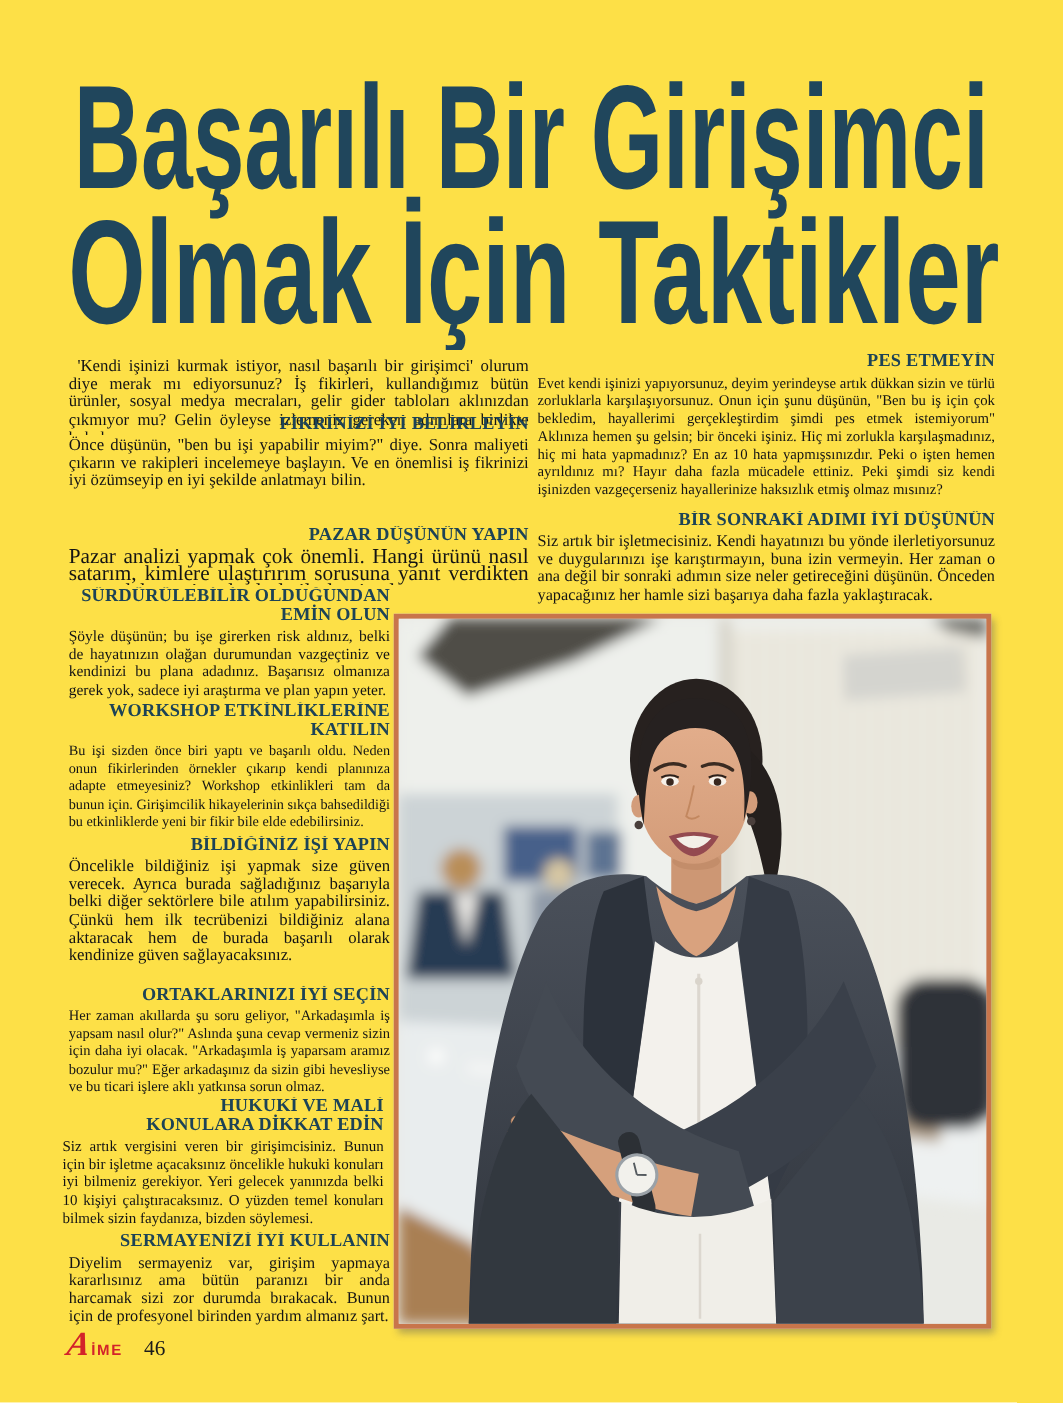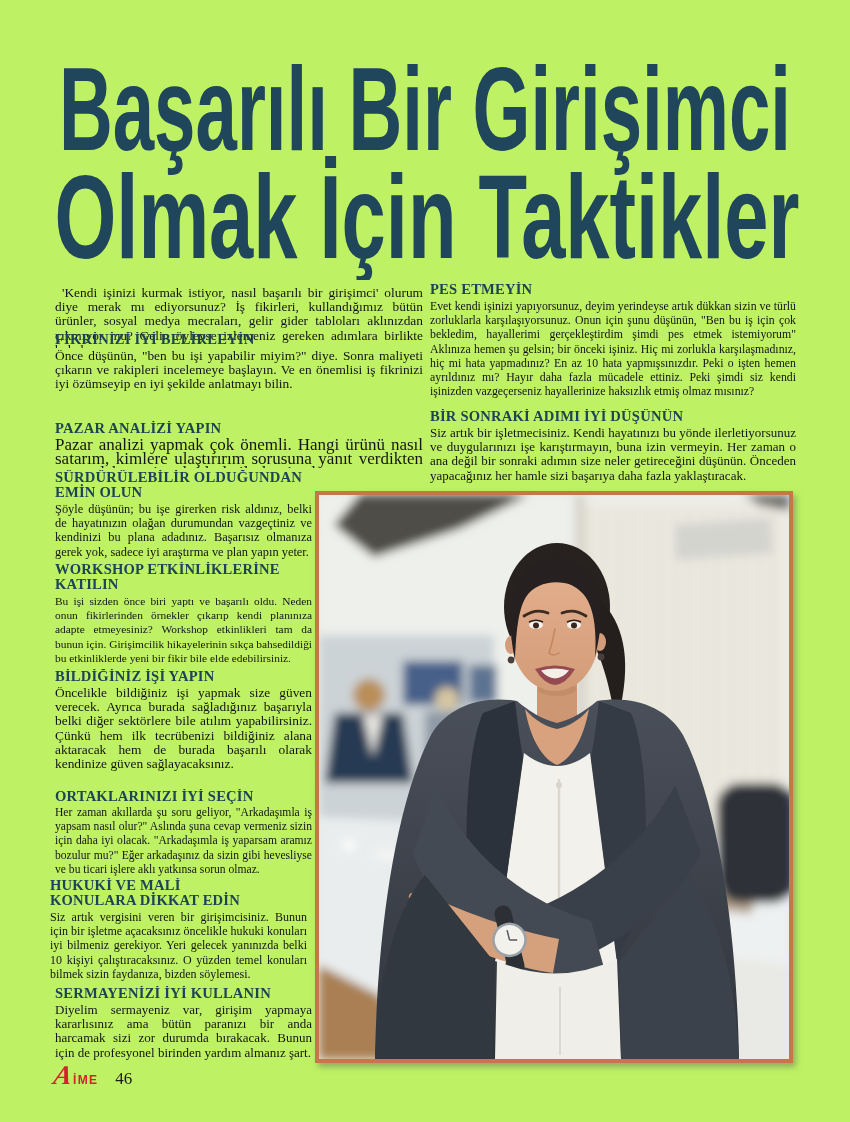--- a/index.html
+++ b/index.html
@@ -3,36 +3,36 @@
 <meta charset="utf-8">
 <style>
   :root{
     --title:#20465c;
     --heading:#1d4356;
     --photo-border:#c8754b;
     --logo-red:#d3232a;
   }
   html,body{margin:0;padding:0;background:#ffffff;}
   #page{
-    position:relative;width:850px;height:1122px;background:#bef264;
+    position:relative;width:850px;height:1122px;background:#fde047;
     overflow:hidden;font-family:"Liberation Serif",serif;
   }
   
   #title-svg{position:absolute;left:0;top:40px;width:850px;height:240px;}
   #title-svg text{
     font-family:"Liberation Sans",sans-serif;font-weight:bold;
     fill:var(--title);
   }
   
   .sec{position:absolute;overflow:hidden;}
   .sec h3{
     margin:0 0 2px 0;
     font-family:"Liberation Serif",serif;font-weight:bold;
     font-size:14.6px;line-height:15px;letter-spacing:.2px;
-    color:var(--heading);white-space:pre-line;
+    color:var(--heading);white-space:pre-line;text-align:right;
   }
   .sec p, .intro p{
     margin:0;font-family:"Liberation Serif",serif;
     font-size:13.4px;line-height:14.2px;text-align:justify;color:#141414;
   }
   .intro{position:absolute;overflow:hidden;}
   .intro p{text-indent:7px;}
   
   figure.photo{
     margin:0;position:absolute;left:315px;top:491px;
@@ -70,21 +70,21 @@
 
   <div class="intro" style="left:55px;top:286px;width:368px;height:62px;">
     <p>'Kendi işinizi kurmak istiyor, nasıl başarılı bir girişimci' olurum diye merak mı ediyorsunuz? İş fikirleri, kullandığımız bütün ürünler, sosyal medya mecraları, gelir gider tabloları aklınızdan çıkmıyor mu? Gelin öyleyse izlemeniz gereken adımlara birlikte bakalım.</p>
   </div>
 
   <div class="sec" style="left:55px;top:332px;width:368px;height:66px;">
     <h3>FİKRİNİZİ İYİ BELİRLEYİN</h3>
     <p>Önce düşünün, "ben bu işi yapabilir miyim?" diye. Sonra maliyeti çıkarın ve rakipleri incelemeye başlayın. Ve en önemlisi iş fikrinizi iyi özümseyip en iyi şekilde anlatmayı bilin.</p>
   </div>
   <div class="sec" style="left:55px;top:421px;width:368px;height:47px;">
-    <h3>PAZAR ANALİZİ YAPIN</h3>
+    <h3>PAZAR DÜŞÜNÜN YAPIN</h3>
     <p style="font-size: 17px;">Pazar analizi yapmak çok önemli. Hangi ürünü nasıl satarım, kimlere ulaştırırım sorusuna yanıt verdikten sonra daha emin adımlarla ilerlemiş olursunuz.</p>
   </div>
 
   <div class="sec" style="left:55px;top:562px;width:257px;height:104px;">
     <h3>WORKSHOP ETKİNLİKLERİNE KATILIN</h3>
     <p style="font-size: 11.4px;">Bu işi sizden önce biri yaptı ve başarılı oldu. Neden onun fikirlerinden örnekler çıkarıp kendi planınıza adapte etmeyesiniz? Workshop etkinlikleri tam da bunun için. Girişimcilik hikayelerinin sıkça bahsedildiği bu etkinliklerde yeni bir fikir bile elde edebilirsiniz.</p>
   </div>
   <div class="sec" style="left:55px;top:470px;width:257px;height:90px;">
     <h3>SÜRDÜRÜLEBİLİR OLDUĞUNDAN
 EMİN OLUN</h3>

